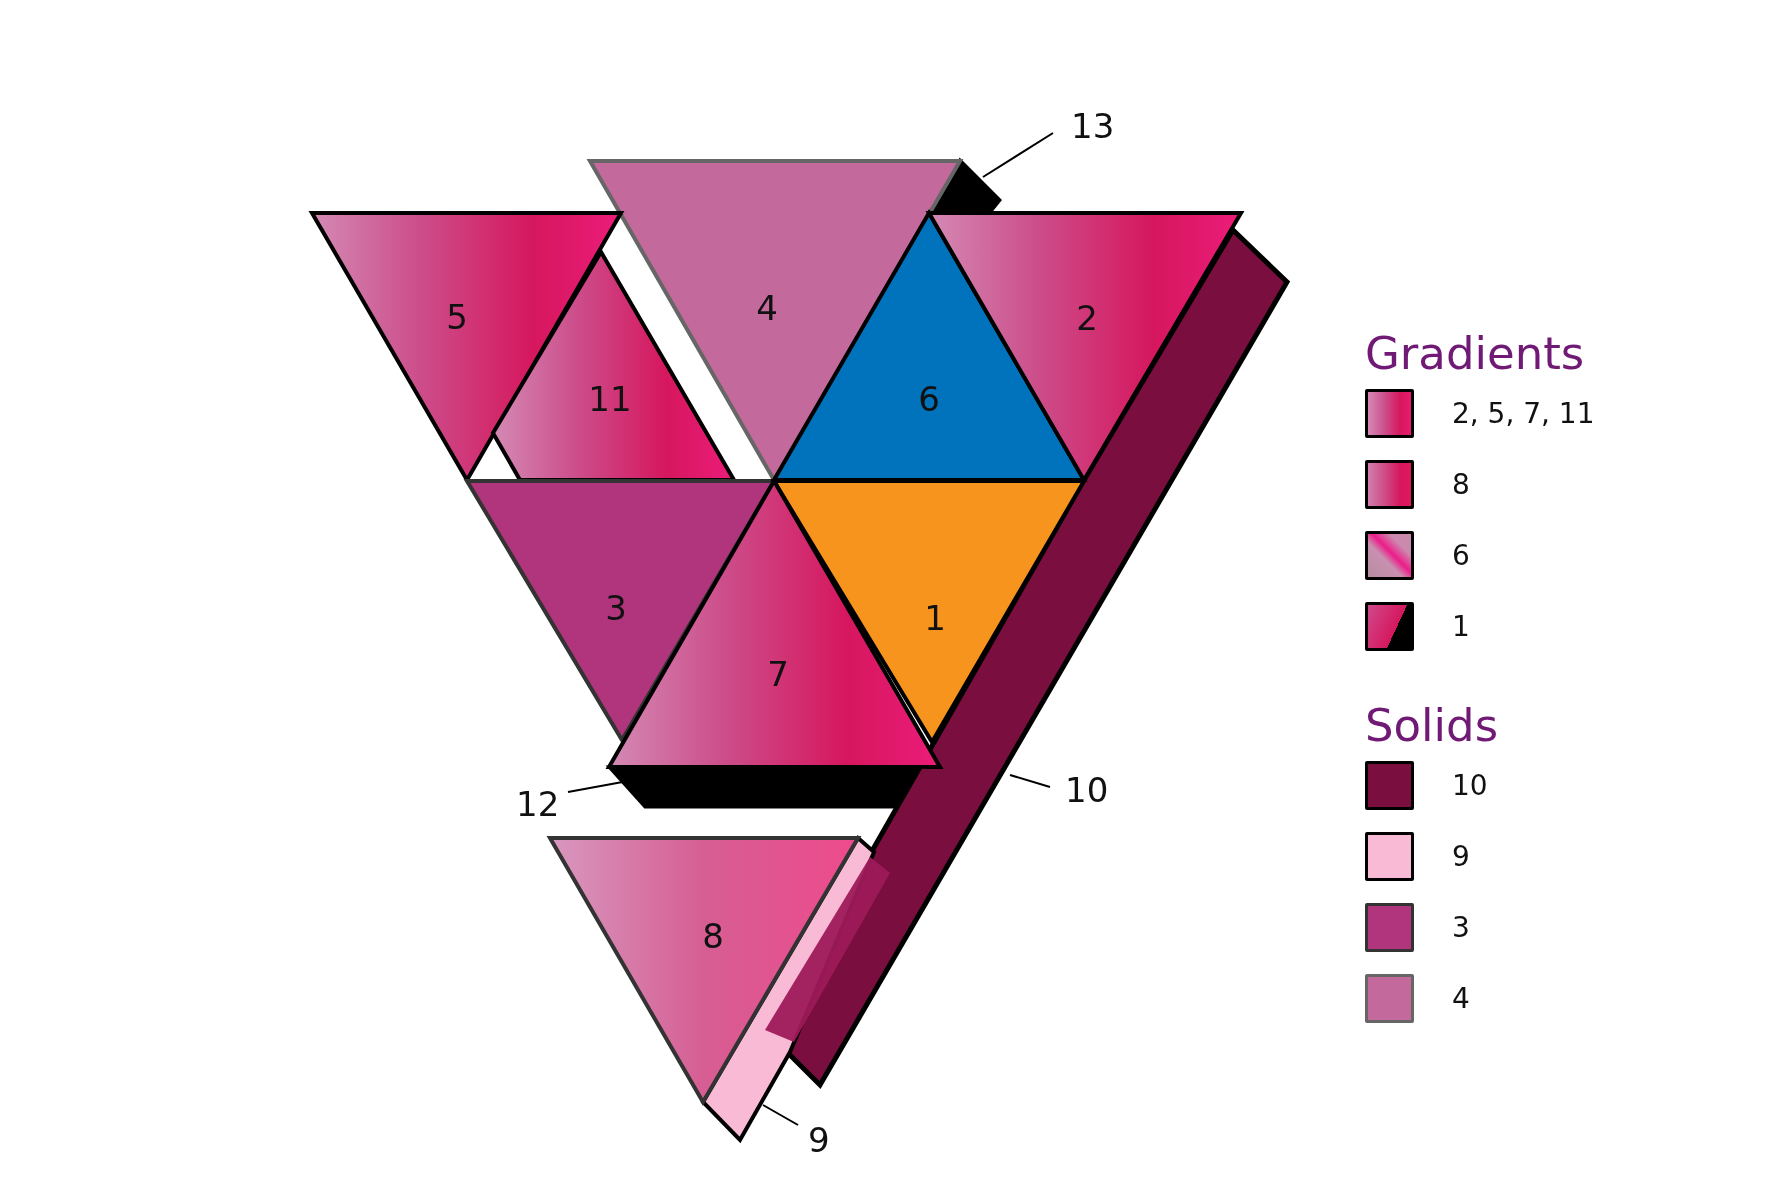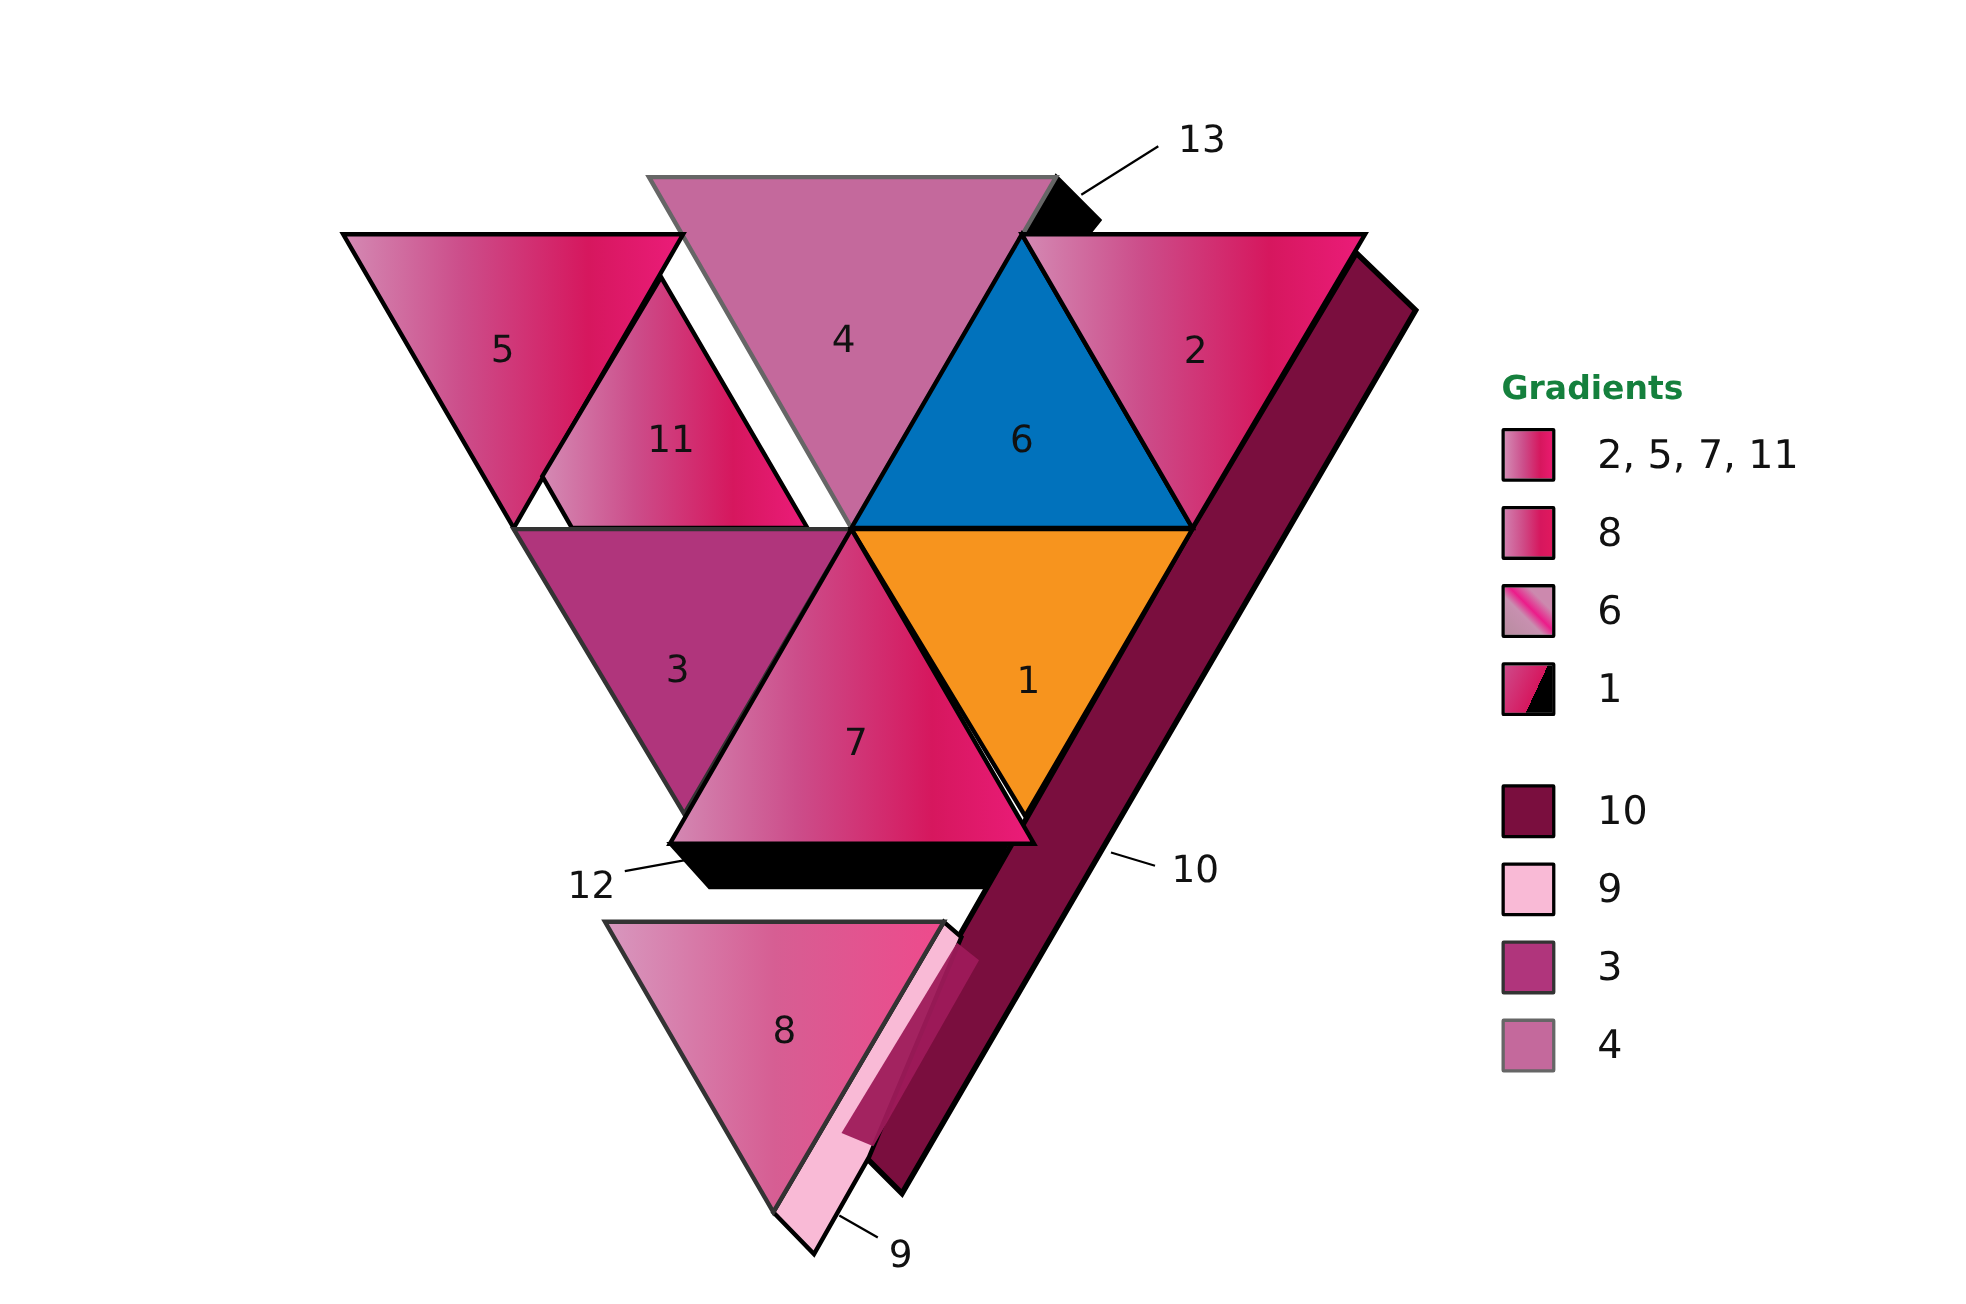--- a/index.html
+++ b/index.html
@@ -1,25 +1,25 @@
 <!DOCTYPE html>
 <html><head>
 <meta charset="utf-8">
 <style>
   html, body { margin:0; padding:0; background:#ffffff; }
   body { width:1787px; height:1185px; overflow:hidden; position:relative; font-family:"DejaVu Sans", sans-serif; }
   svg.diagram { position:absolute; left:0; top:0; }
   .num { font-family:"DejaVu Sans", sans-serif; font-size:34px; fill:#111; }
   .callout { font-family:"DejaVu Sans", sans-serif; font-size:34px; fill:#111; }
   .legend { position:absolute; left:1365px; top:330px; width:380px; }
-  .legend h3 { margin:0; font-weight:bold; font-size:30px; color:#15803d; height:48px; line-height:48px; }
+  .legend h3 { margin:0; font-weight:normal; font-size:45px; color:#701a75; height:48px; line-height:48px; }
   .legend .sec { margin-bottom:40px; }
   .legend .row { display:flex; align-items:center; height:71px; }
   .legend .sw { width:43px; height:43px; border:3px solid #000; box-sizing:content-box; border-radius:2px; margin-left:0; }
-  .legend .lbl { margin-left:38px; font-size:36px; color:#111; }
+  .legend .lbl { margin-left:38px; font-size:28px; color:#111; }
 </style>
 </head>
 <body>
 
 <svg class="diagram" width="1787" height="1185" viewBox="0 0 1787 1185">
   <defs>
     <linearGradient id="gPink" x1="0" y1="0" x2="1" y2="0">
       <stop offset="0" stop-color="#D48AB4"></stop>
       <stop offset="0.35" stop-color="#CC4D8A"></stop>
       <stop offset="0.72" stop-color="#D6175E"></stop>
@@ -103,20 +103,21 @@
     <div class="row">
       <div class="sw" style="background:linear-gradient(45deg,#B88CA0 0%,#C890B0 40%,#EC1C8A 55%,#CC89AE 75%,#CC89AE 100%);"></div>
       <span class="lbl">6</span>
     </div>
     <div class="row">
       <div class="sw" style="background:linear-gradient(115deg,#CE4A8A 0%,#D6175E 62%,#000 62%,#000 100%);"></div>
       <span class="lbl">1</span>
     </div>
   </div>
   <div class="sec">
+    <h3>Solids</h3>
     <div class="row">
       <div class="sw" style="background:#7A0E3E;"></div>
       <span class="lbl">10</span>
     </div>
     <div class="row">
       <div class="sw" style="background:#F9BAD6;"></div>
       <span class="lbl">9</span>
     </div>
     <div class="row">
       <div class="sw" style="background:#B0357C;border-color:#333;"></div>

